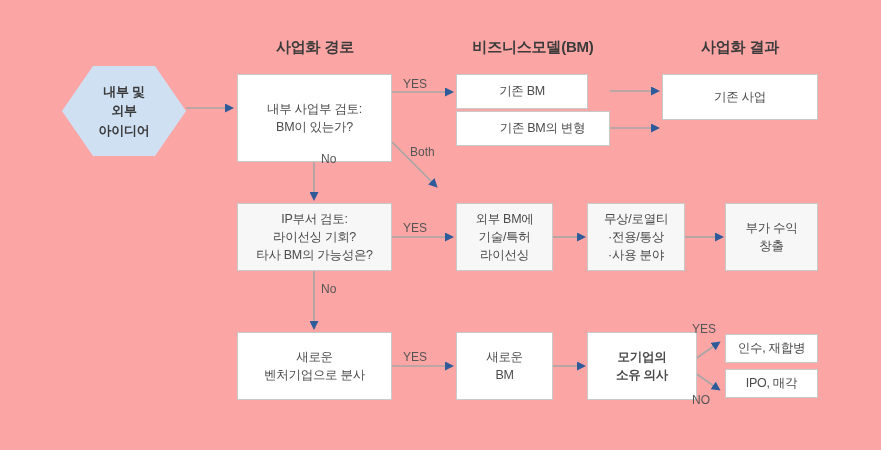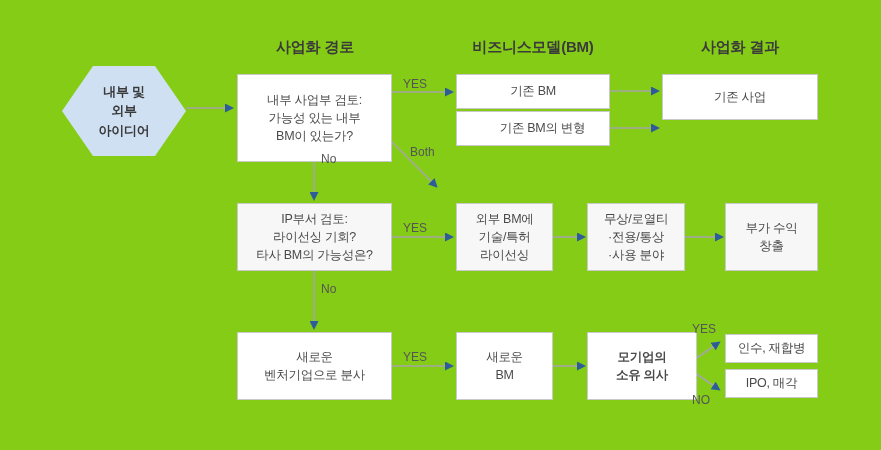--- a/index.html
+++ b/index.html
@@ -4,21 +4,21 @@
 <style>
   html, body {
     margin: 0;
     padding: 0;
     background: #ffffff;
   }
   #canvas {
     position: relative;
     width: 881px;
     height: 450px;
-    background: #84cc16;
+    background: #fca5a5;
     font-family: "Liberation Sans", "DejaVu Sans", sans-serif;
     overflow: hidden;
   }
   .col-title {
     position: absolute;
     font-size: 15px;
     font-weight: bold;
     color: #3b3b3b;
     text-align: center;
     letter-spacing: -0.2px;
@@ -121,26 +121,25 @@
     <div class="lines">
       <div>내부 및</div>
       <div>외부</div>
       <div>아이디어</div>
     </div>
   </div>
 
   <div class="node" style="left:237px; top:74px; width:155px; height:88px;">
     <div class="lines">
       <div>내부 사업부 검토:</div>
-      <div>가능성 있는 내부</div>
       <div>BM이 있는가?</div>
     </div>
   </div>
 
-  <div class="node" style="left:456px; top:74px; width:154px; height:35px;">
+  <div class="node" style="left:456px; top:74px; width:132px; height:35px;">
     <div class="lines">
         <div>기존 BM</div>
       </div>
   </div>
   <div class="node" style="left:456px; top:111px; width:154px; height:35px;padding-left:19px;">
     <div class="lines">
         <div>기존 BM의 변형</div>
       </div>
   </div>
 

